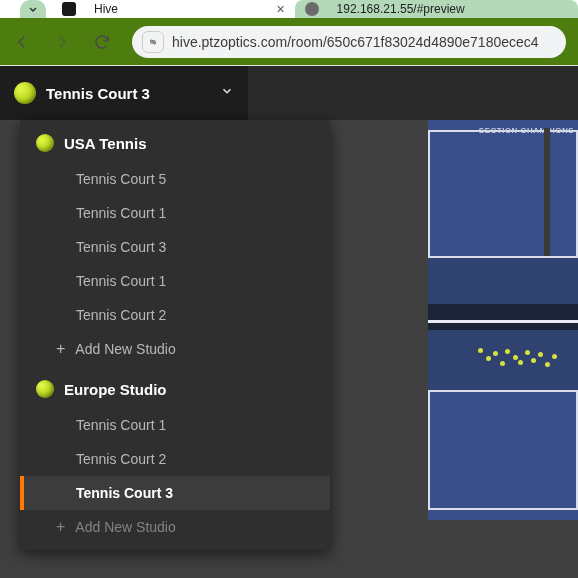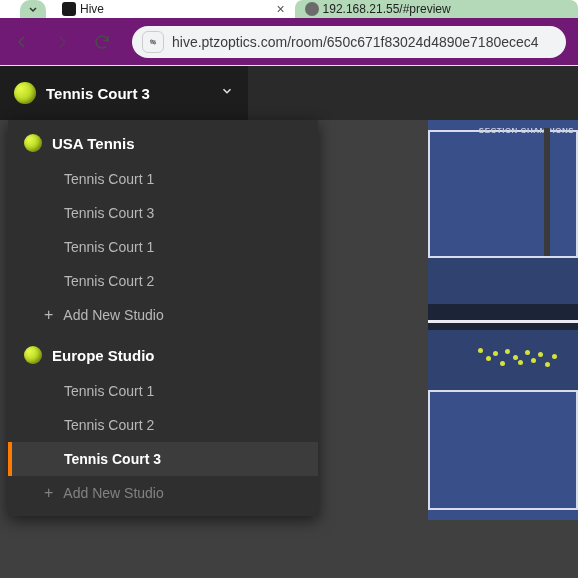--- a/index.html
+++ b/index.html
@@ -1,46 +1,46 @@
 <!DOCTYPE html>
 <html><head>
 <meta charset="utf-8">
 <style>
   * { margin: 0; padding: 0; box-sizing: border-box; font-family: -apple-system, BlinkMacSystemFont, "Segoe UI", Arial, sans-serif; }
   body { width: 578px; height: 578px; overflow: hidden; background: #000; }
 
   
   .top-tabs { height: 18px; background: #fff; display: flex; align-items: flex-end; padding-left: 20px; gap: 0; }
   .tab-btn { width: 28px; height: 18px; background: #b3d9b8; border-radius: 10px 10px 0 0; display: flex; align-items: center; justify-content: center; margin-right: 6px; }
-  .tab { display:flex; align-items:center; height: 18px; padding: 0 10px; font-size: 12px; color:#222; gap:4px; border-radius: 8px 8px 0 0; position: relative; }
+  .tab { display:flex; align-items:center; height: 18px; padding: 0 10px; font-size: 12px; color:#222; gap:18px; border-radius: 8px 8px 0 0; position: relative; }
   .tab.active { background:#fff; }
   .tab.inactive { background:#b3d9b8; }
   .tab .favicon { width:14px; height:14px; border-radius:3px; display:inline-block; }
   .tab .favicon.hive { background:#1a1a1a; }
   .tab .favicon.gear { background:#6b6b6b; border-radius:50%; }
   .tab .close { font-size:14px; color:#555; margin-left:auto; }
   .tab.active { width: 260px; }
   .tab.inactive { width: 304px; margin-top: 31px; }
 
-  .nav-bar { height: 48px; background:#701a75; display:flex; align-items:center; padding: 0 12px; gap: 20px; border-bottom: 1px solid #e4e4e4; }
+  .nav-bar { height: 48px; background:#4d7c0f; display:flex; align-items:center; padding: 0 12px; gap: 20px; border-bottom: 1px solid #e4e4e4; }
   .nav-icon { width:20px; height:20px; color:#4b4b4b; cursor:pointer; display:flex; align-items:center; justify-content:center; }
   .nav-icon svg { width: 18px; height:18px; stroke:#4b4b4b; stroke-width:2; fill:none; }
   .url-bar { flex:1; height:32px; background:#f1f3f4; border-radius:16px; display:flex; align-items:center; padding:0 10px; gap:8px; font-size:14px; color:#3c3c3c; overflow:hidden; white-space:nowrap; }
   .url-pill { width:22px; height:22px; border:1px solid #ccc; border-radius:6px; display:flex; align-items:center; justify-content:center; font-size:10px; color:#555; }
 
   
   .app { position: relative; width:100%; height: calc(578px - 18px - 48px); background:#404040; }
   .topbar { height:54px; background:#1d1d1d; display:flex; align-items:center; padding:0 14px; width:248px; }
   .room-selector { display:flex; align-items:center; gap:10px; cursor:pointer; width:100%; }
   .tennis-ball { width:22px; height:22px; border-radius:50%; background: radial-gradient(circle at 30% 30%, #e6f94a, #b8d820 55%, #8fa815); box-shadow: inset -2px -2px 4px rgba(0,0,0,.3); position:relative; flex-shrink:0; }
   .tennis-ball.sm { width:18px; height:18px; }
   .room-title { color:#fff; font-weight:700; font-size:15px; }
   .chev { margin-left:auto; color:#ddd; }
 
-  .dropdown { position:absolute; left:8px; top:54px; width:310px; background:#2f2f2f; border-radius:2px; box-shadow:0 4px 16px rgba(0,0,0,.6); z-index:10; padding-bottom:6px; max-height: 460px; overflow:hidden; }
+  .dropdown { position:absolute; left:20px; top:54px; width:310px; background:#2f2f2f; border-radius:2px; box-shadow:0 4px 16px rgba(0,0,0,.6); z-index:10; padding-bottom:6px; max-height: 460px; overflow:hidden; }
   .group-header { display:flex; align-items:center; gap:10px; padding:14px 16px 10px; color:#fff; font-weight:700; font-size:15px; }
   .item { padding:9px 16px 9px 56px; color:#b8b8b8; font-size:14px; cursor:pointer; position:relative; }
   .item.selected { background:#3c3c3c; color:#fff; font-weight:700; }
   .item.selected::before { content:""; position:absolute; left:0; top:0; bottom:0; width:4px; background:#ff7a00; }
   .add-item { padding:9px 16px 9px 36px; color:#b8b8b8; font-size:14px; cursor:pointer; display:flex; align-items:center; gap:10px; }
   .plus { font-size:16px; line-height:1; }
 
   .preview { position:absolute; right:0; top:54px; width:150px; height:400px; overflow:hidden; }
   .court { width:100%; height:100%; background:#384f8a; position:relative; }
   .court::before { content:""; position:absolute; inset:10px 0 10px 0; border:2px solid #d9dde9;  }
@@ -115,20 +115,21 @@
     </div>
   </div>
   <div class="secondary-bar"></div>
 
   <div class="dropdown">
 
     <div class="group-header">
       <span class="tennis-ball sm"></span>
       <span>USA Tennis</span>
     </div>
+    <div class="item"><span>Tennis Court 5</span></div>
     <div class="item"><span>Tennis Court 1</span></div>
     <div class="item"><span>Tennis Court 3</span></div>
     <div class="item"><span>Tennis Court 1</span></div>
     <div class="item"><span>Tennis Court 2</span></div>
     <div class="add-item">
       <span class="plus">+</span>
       <span>Add New Studio</span>
     </div>
 
     <div class="group-header">

